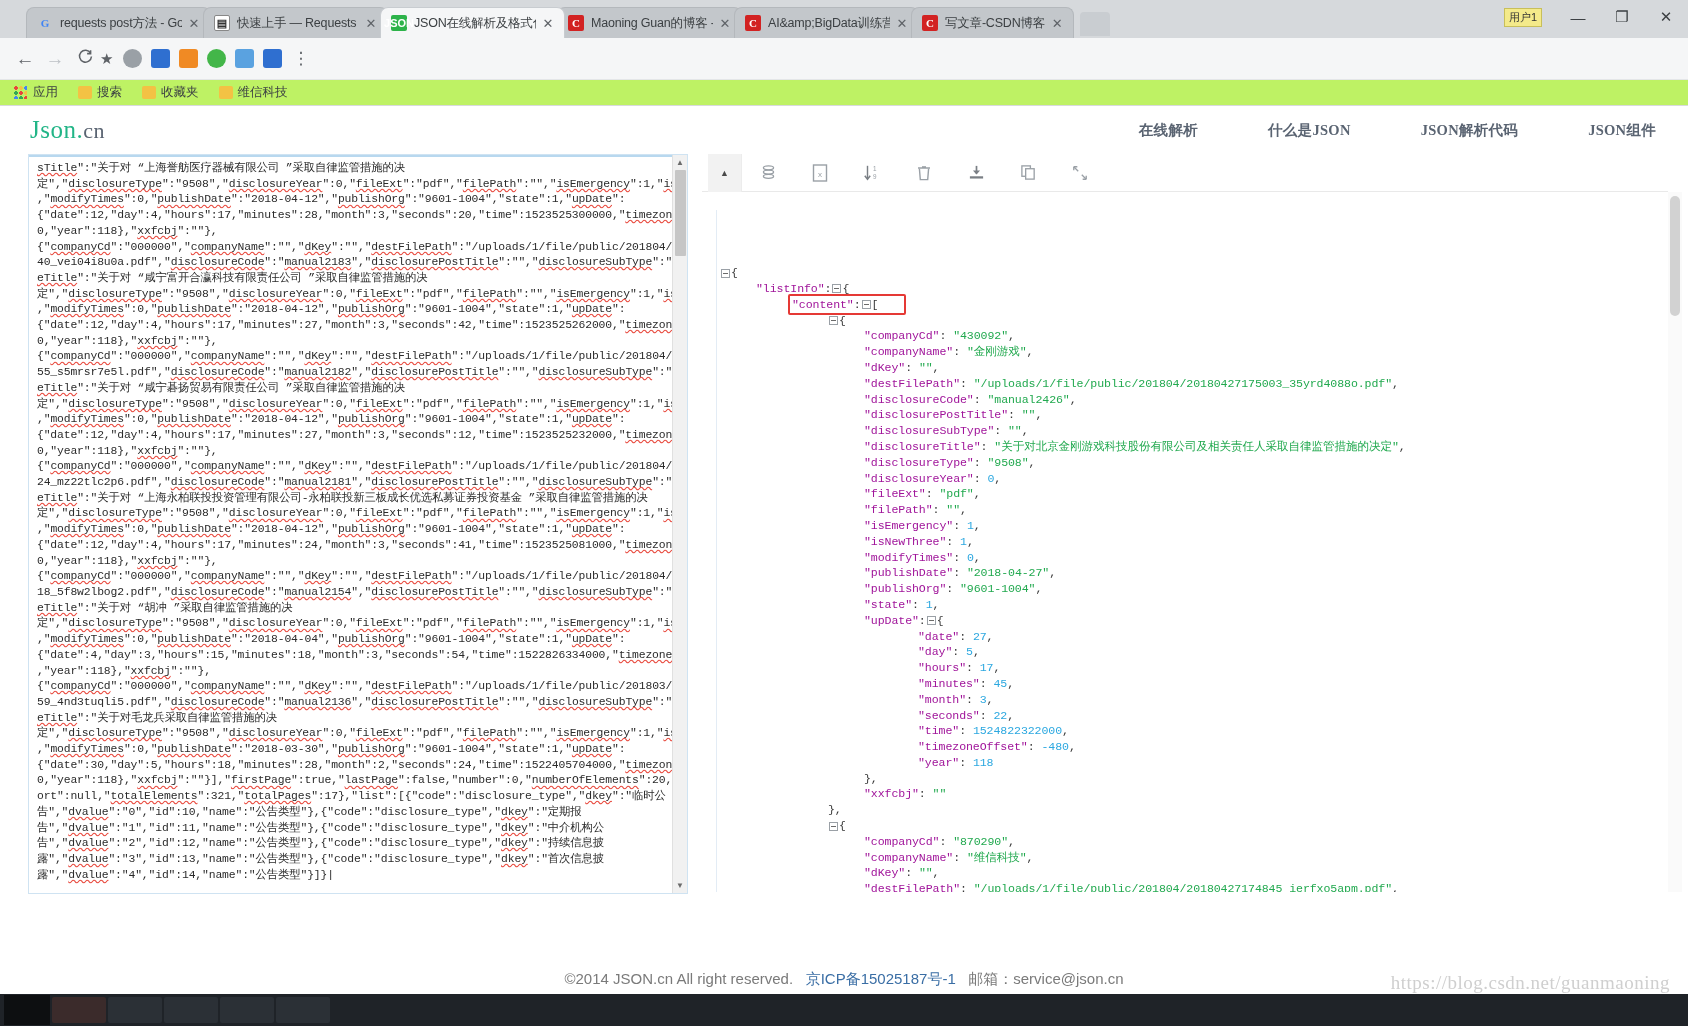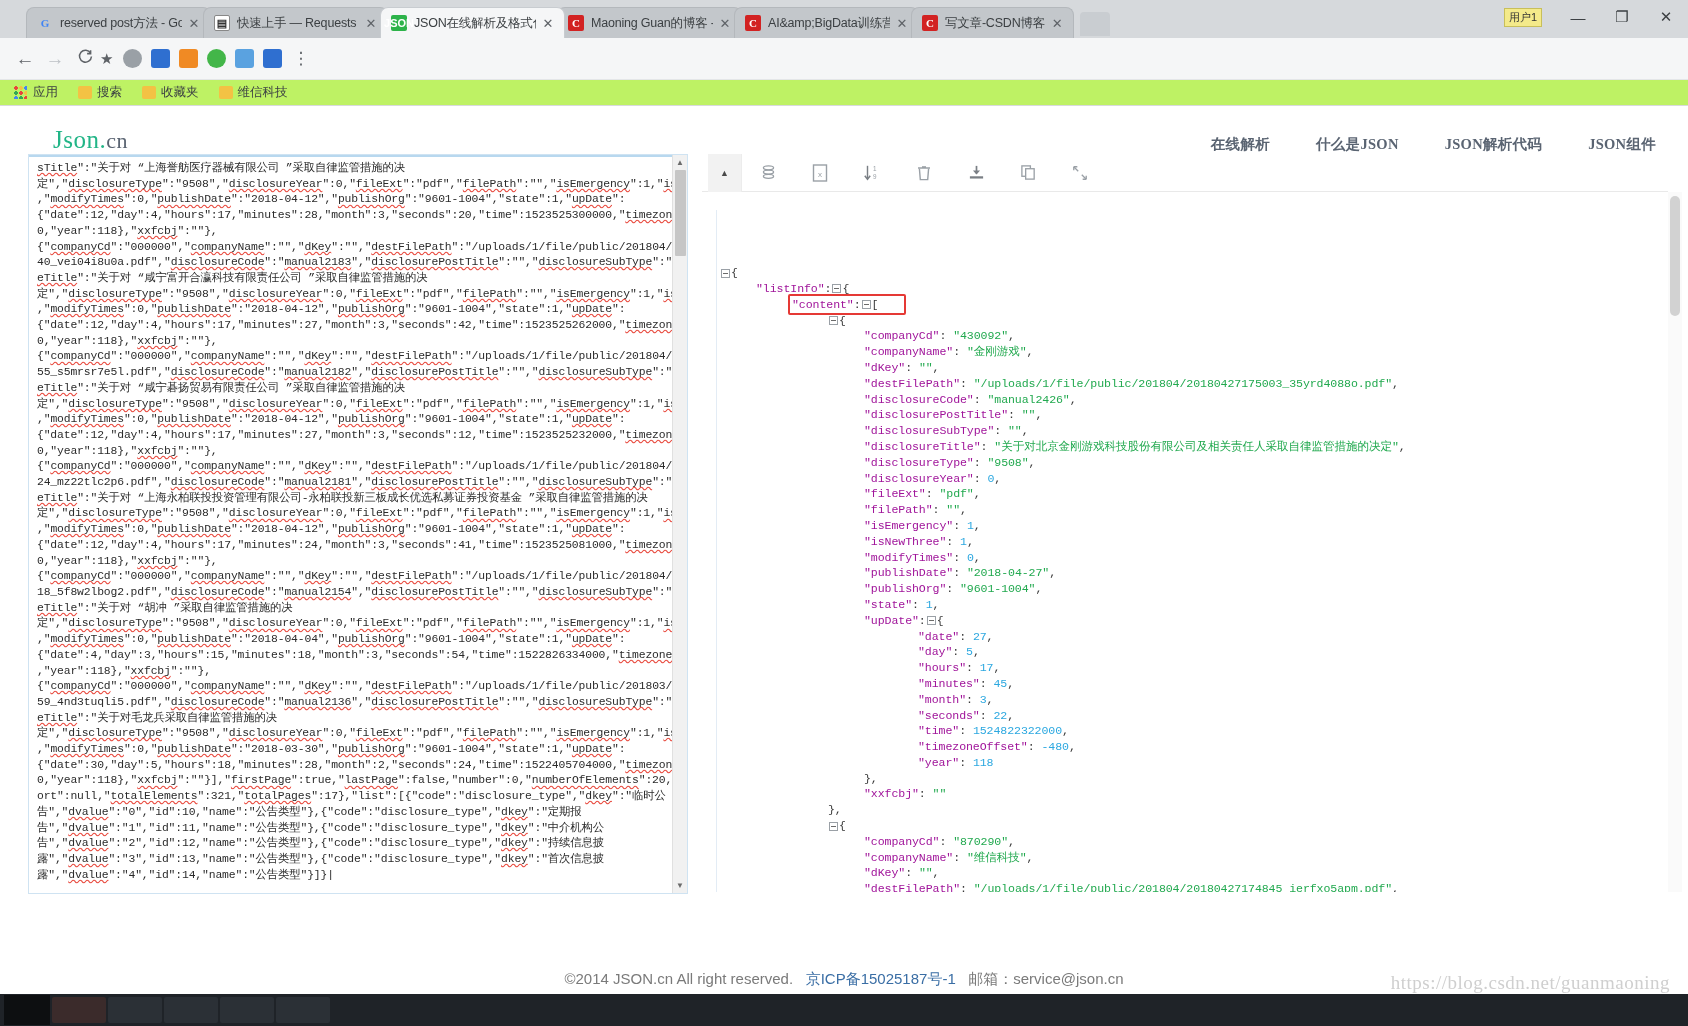--- a/index.html
+++ b/index.html
@@ -92,27 +92,27 @@
       radial-gradient(circle 1.6px at 7px 7px,#e8453c 99%,transparent 0),
       radial-gradient(circle 1.6px at 12px 7px,#f3c244 99%,transparent 0),
       radial-gradient(circle 1.6px at 2px 12px,#4285f4 99%,transparent 0),
       radial-gradient(circle 1.6px at 7px 12px,#34a853 99%,transparent 0),
       radial-gradient(circle 1.6px at 12px 12px,#e8453c 99%,transparent 0);
   }
 
   
   .page { position:relative; background:#ffffff; height:934px; overflow:hidden; }
   .site-header {
-    height:48px; display:flex; align-items:flex-end; justify-content:space-between;
-    padding:0 24px 0 30px; background:#fff;margin-left:23px;
+    height:48px; display:flex; align-items:center; justify-content:space-between;
+    padding:0 24px 0 30px; background:#fff;
   }
   .logo { font-family:"Liberation Serif", serif; font-size:25px; letter-spacing:0.5px; }
   .logo .g { color:#22b587; }
   .logo .d { color:#5a6472; font-size:22px; }
-  .nav { display:flex; gap:46px; padding-right:8px; }
+  .nav { display:flex; gap:70px; padding-right:8px; }
   .nav a {
     color:#5a6472; font-size:14.5px; text-decoration:none;
     font-family:"Liberation Serif", serif; font-weight:bold; letter-spacing:0.3px;
   }
 
   .workarea { display:flex; height:812px; padding:0 0 0 0; position:relative; }
 
   
   .left-pane {
     width:660px; position:relative; margin-left:28px;
@@ -210,21 +210,21 @@
   .tb-start { width:46px; height:30px; background:#0d0f11; }
 </style>
 </head>
 <body>
 
 <div id="browser">
 
   <div class="tabstrip">
     <div class="tab">
       <span class="favicon fav-google">G</span>
-      <span class="tlabel">reserved post方法 - Go</span>
+      <span class="tlabel">requests post方法 - Go</span>
       <span class="tclose">✕</span>
     </div>
     <div class="tab">
       <span class="favicon fav-req">▤</span>
       <span class="tlabel">快速上手 — Requests 2</span>
       <span class="tclose">✕</span>
     </div>
     <div class="tab active">
       <span class="favicon fav-json">JSON</span>
       <span class="tlabel">JSON在线解析及格式化</span>

